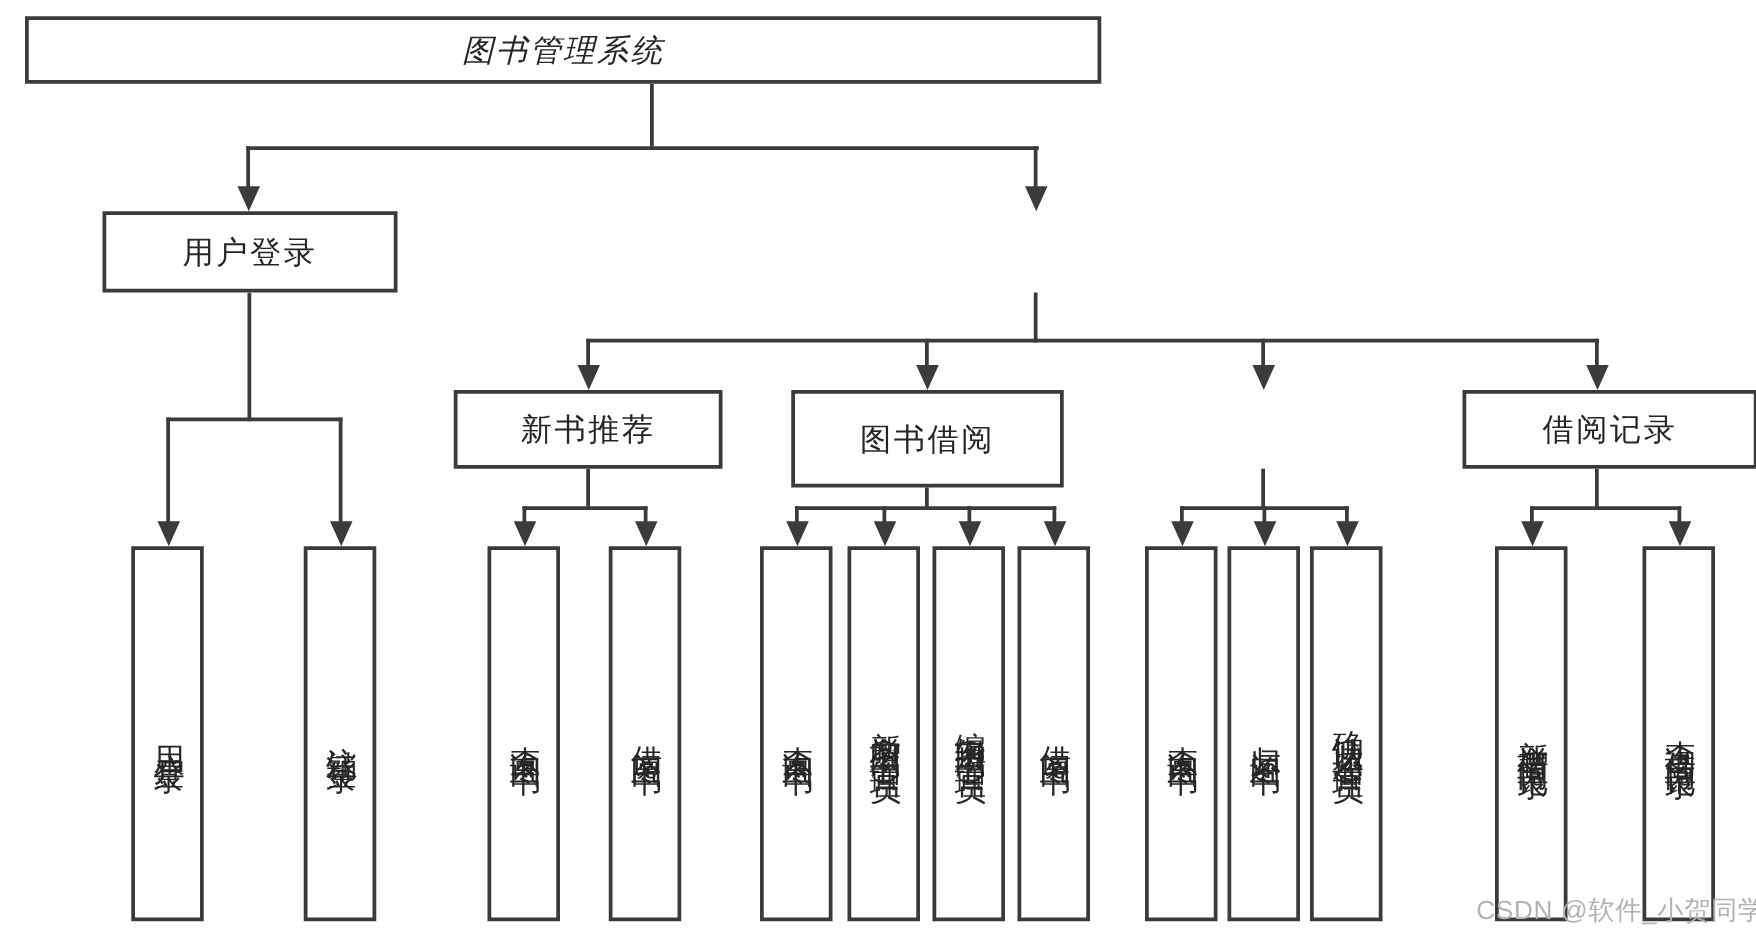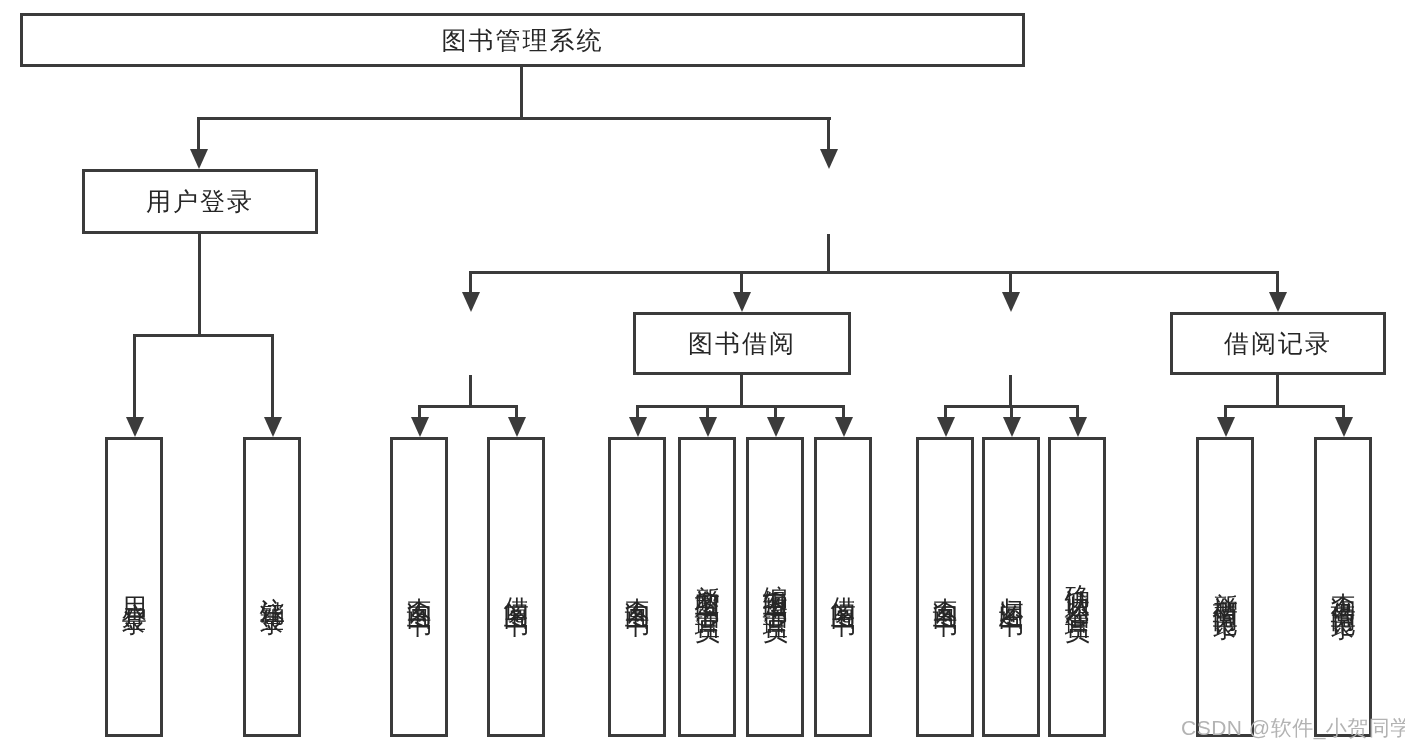--- a/index.html
+++ b/index.html
@@ -49,21 +49,21 @@
     position:absolute;left:1181px;top:714px;z-index:5;
     font-size:21px;color:var(--watermark-color);
     letter-spacing:0.5px;white-space:nowrap;
   }
 </style>
 </head>
 <body>
 
 <div class="stage">
 
-  <div class="node" style="left:20px;top:13px;width:1005px;height:54px;">图书管理系统</div>
+  <div class="node" style="left:20px;top:13px;width:861px;height:54px;font-style:italic;">图书管理系统</div>
 
   <div class="vl" style="left:520px;top:67px;height:52px;"></div>
   <div class="hl" style="left:197px;top:117px;width:634px;"></div>
   <div class="vl" style="left:197px;top:117px;height:36px;"></div>
   <div class="ar" style="left:190px;top:149px;"></div>
   <div class="vl" style="left:827px;top:117px;height:36px;"></div>
   <div class="ar" style="left:820px;top:149px;"></div>
 
   <div class="node" style="left:82px;top:169px;width:236px;height:65px;">用户登录</div>
 
@@ -78,22 +78,23 @@
   <div class="hl" style="left:469px;top:271px;width:810px;"></div>
   <div class="vl" style="left:469px;top:271px;height:26px;"></div>
   <div class="ar" style="left:462px;top:292px;"></div>
   <div class="vl" style="left:740px;top:271px;height:26px;"></div>
   <div class="ar" style="left:733px;top:292px;"></div>
   <div class="vl" style="left:1009px;top:271px;height:26px;"></div>
   <div class="ar" style="left:1002px;top:292px;"></div>
   <div class="vl" style="left:1276px;top:271px;height:26px;"></div>
   <div class="ar" style="left:1269px;top:292px;"></div>
 
-  <div class="node" style="left:633px;top:312px;width:218px;height:63px;">图书借阅</div>
-  <div class="node" style="left:1170px;top:312px;width:216px;height:63px;">借阅记录</div>
+  <div class="node" style="left:363px;top:312px;width:215px;height:63px;">新书推荐</div>
+  <div class="node" style="left:633px;top:312px;width:218px;height:78px;">图书借阅</div>
+  <div class="node" style="left:1170px;top:312px;width:236px;height:63px;">借阅记录</div>
 
   <div class="vl" style="left:469px;top:375px;height:33px;"></div>
   <div class="hl" style="left:418px;top:405px;width:100px;"></div>
   <div class="vl" style="left:418px;top:405px;height:16px;"></div>
   <div class="ar" style="left:411px;top:417px;"></div>
   <div class="vl" style="left:515px;top:405px;height:16px;"></div>
   <div class="ar" style="left:508px;top:417px;"></div>
 
   <div class="vl" style="left:740px;top:375px;height:33px;"></div>
   <div class="hl" style="left:636px;top:405px;width:209px;"></div>

